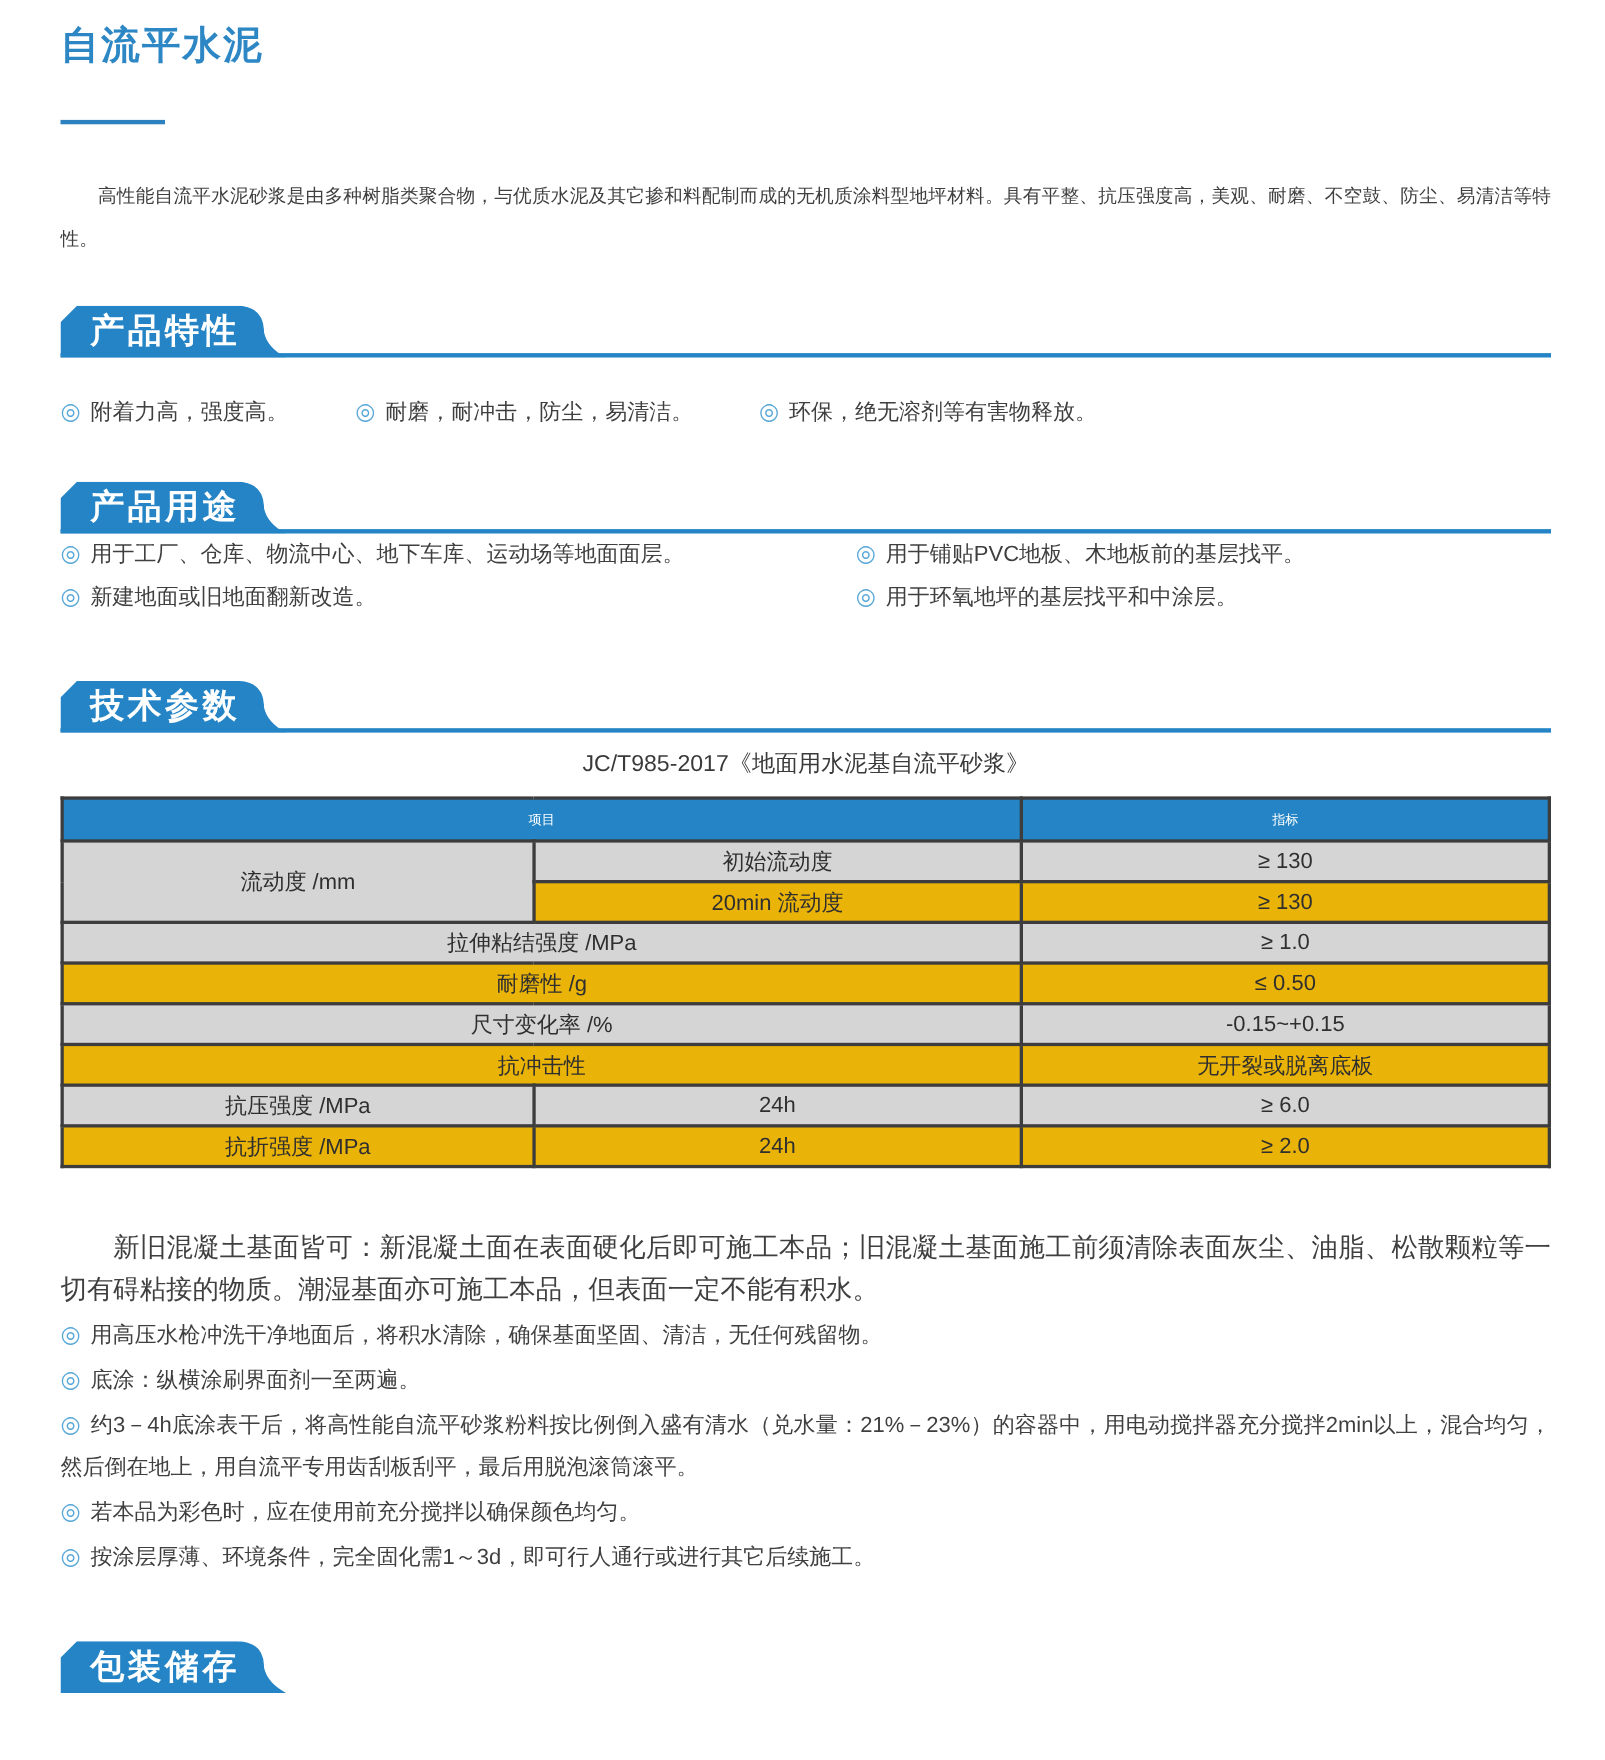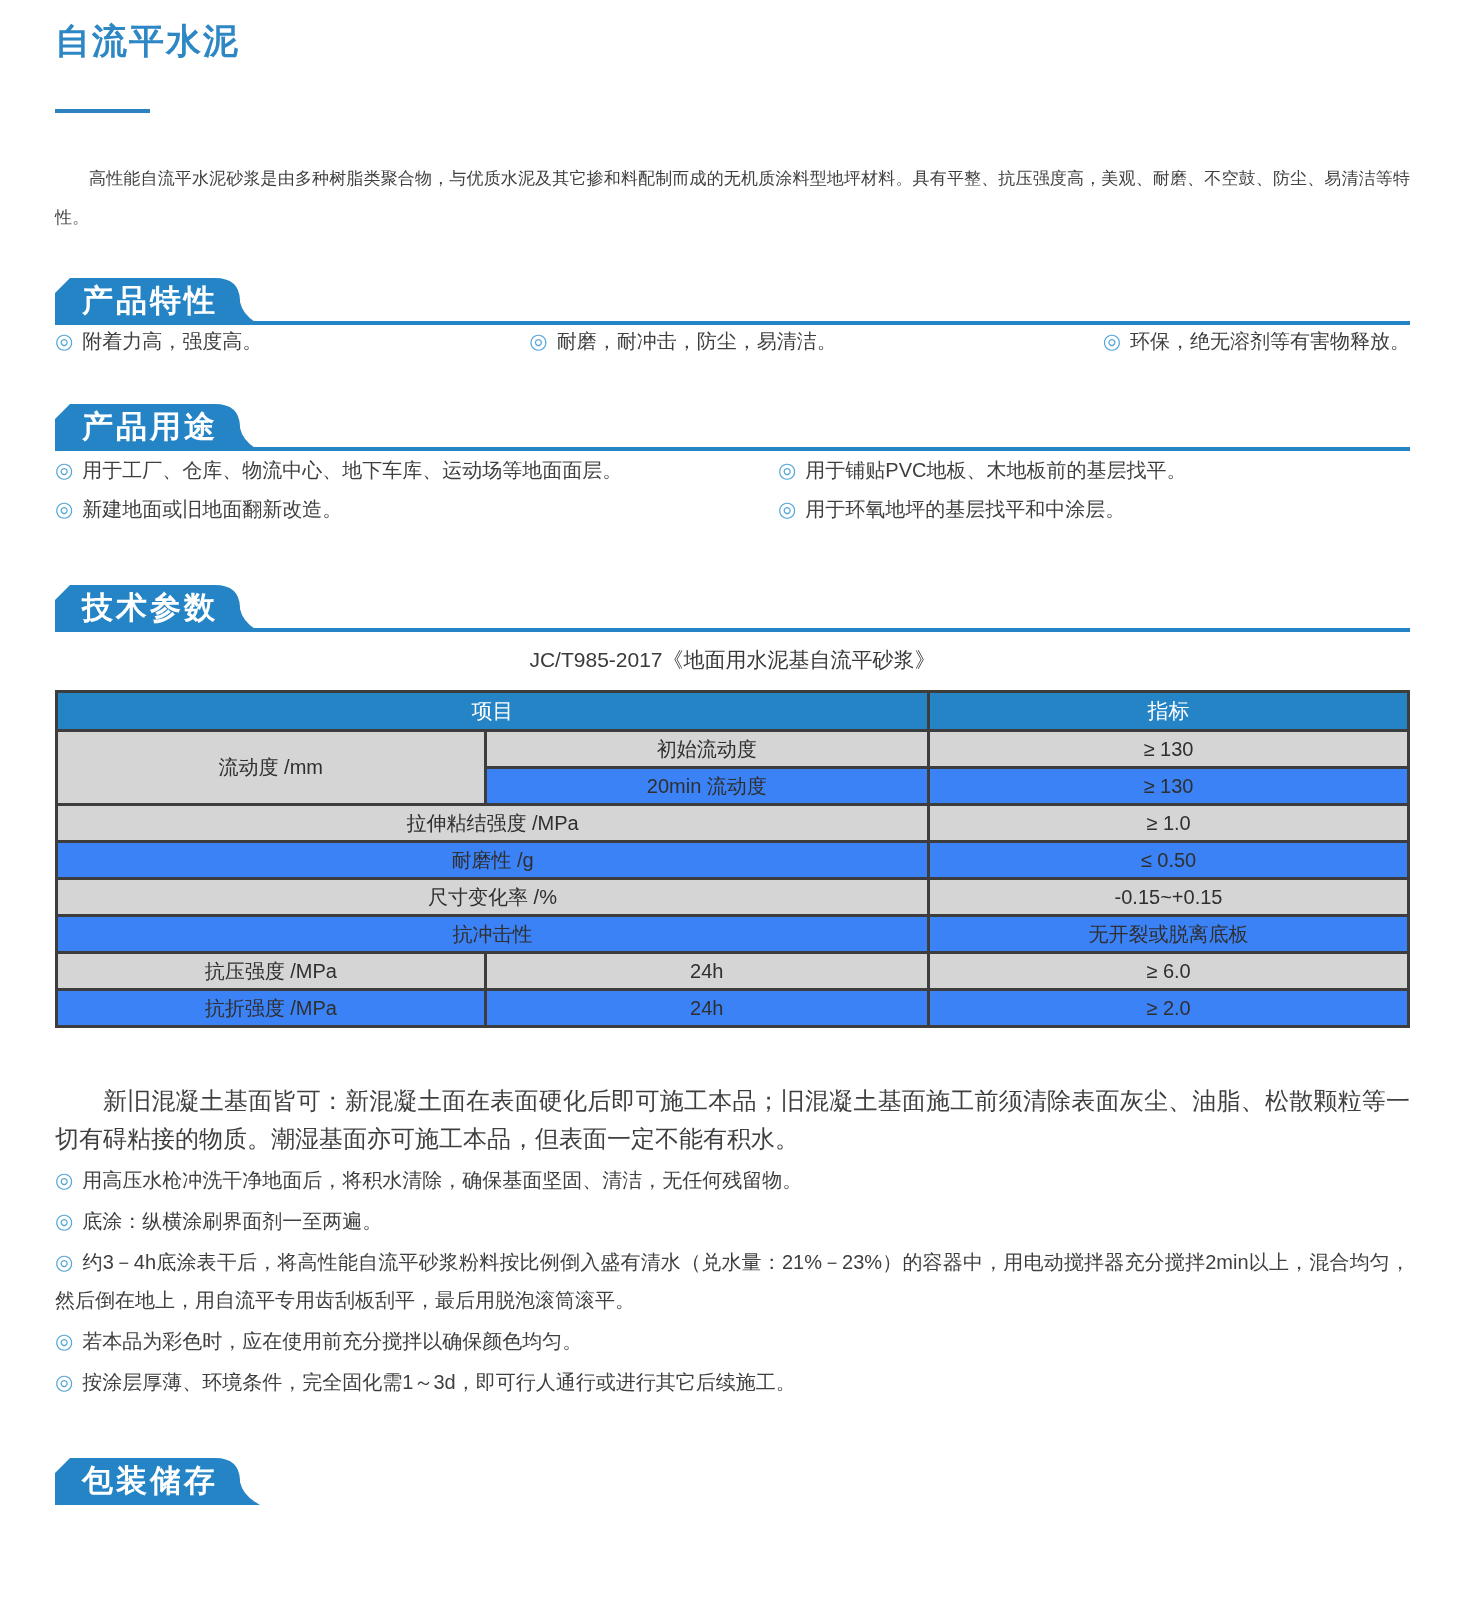--- a/index.html
+++ b/index.html
@@ -38,21 +38,21 @@
   .sec-head svg{position:absolute;left:0;top:0;display:block;}
   .sec-head .banner-text{
     position:absolute;left:27px;top:50%;transform:translateY(-52%);
     color:#ffffff;font-size:31px;font-weight:700;letter-spacing:3px;
   }
 
   
   .bullet{font-size:20px;line-height:30px;color:var(--text);}
   .bullet .dot{color:var(--accent-light);font-size:21px;margin-right:9px;}
 
-  .features-row{margin-top:1px;display:flex;justify-content:space-between;}
+  .features-row{margin-top:35px;display:flex;}
   .features-row .bullet:nth-child(1){width:268px;}
   .features-row .bullet:nth-child(2){width:367px;}
 
   .uses-body{margin-top:4px;display:flex;}
   .uses-col-left{width:723px;flex:0 0 723px;}
   .uses-col-right{flex:1;}
   .uses-body .bullet{margin-bottom:9px;}
 
   
   .tbl-caption{
@@ -61,24 +61,24 @@
   table.spec{
     width:100%;margin-top:16px;border-collapse:collapse;table-layout:fixed;
     font-size:20px;color:#2f2f2f;
   }
   table.spec th,table.spec td{
     border:3px solid var(--tbl-border);
     text-align:center;vertical-align:middle;
     height:37px;padding:2px 6px;font-weight:400;
   }
   table.spec th{
-    background:var(--accent);color:#ffffff;height:39px;font-size:21px;
+    background:var(--accent);color:#ffffff;height:39px;font-size:12px;
   }
   td.gray{background:var(--row-gray);}
-  td.white{background:#3b82f6;margin-left:36px;}
+  td.white{background:#eab308;margin-left:36px;}
   td.thin-top{border-top:1px solid #8a8a8a;}
   td.thin-right{border-right:2px solid #5a5a5a;}
 
   
   .process-intro{
     margin-top:16px;font-size:24px;line-height:38px;
     text-indent:2em;text-align:justify;
   }
   .process-item{
     font-size:20px;line-height:38px;text-align:justify;margin-top:3px;

